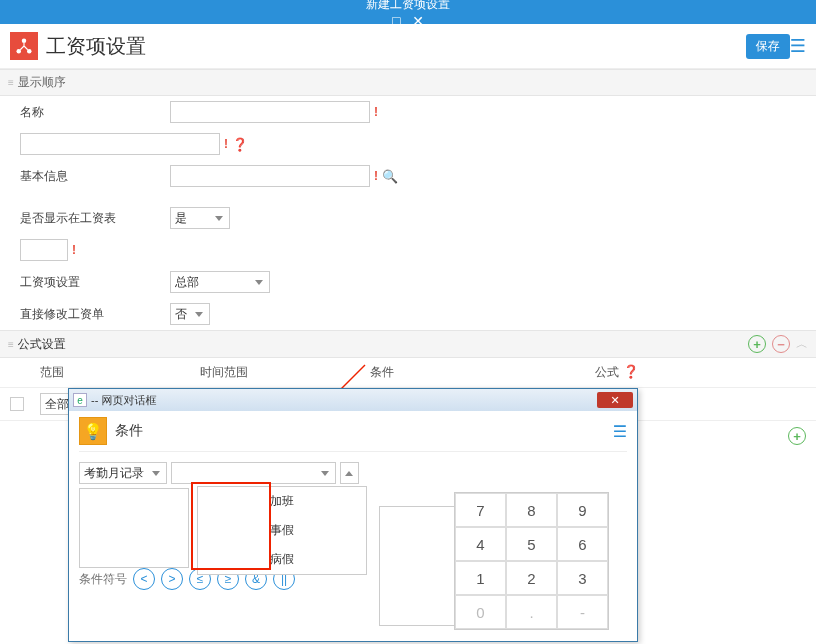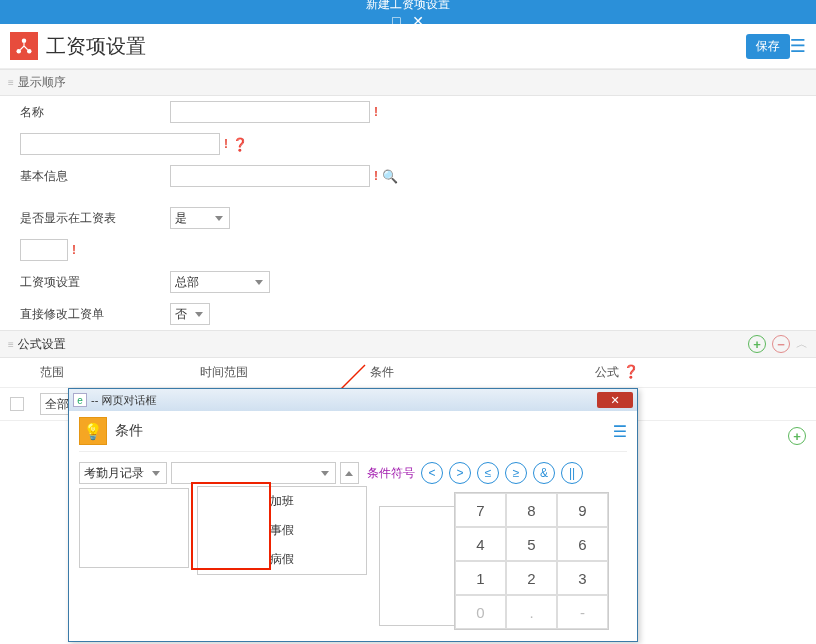--- a/index.html
+++ b/index.html
@@ -58,35 +58,35 @@
 .dialog { position: absolute; left: 68px; top: 388px; width: 570px; height: 254px; border: 1px solid #3a7aa8; background: #fff; box-shadow: 2px 2px 6px rgba(0,0,0,0.2); }
 .dlg-title { background: linear-gradient(#e8f0f8,#d0e0f0); height: 22px; display: flex; align-items: center; justify-content: space-between; padding: 0 4px; font-size: 11px; }
 .dlg-title .ie { width: 14px; height: 14px; background: #fff; border: 1px solid #aac; display: inline-flex; align-items: center; justify-content: center; color: #2a6; font-size: 10px; margin-right: 4px; }
 .dlg-close { background: #c0392b; color: #fff; width: 36px; height: 16px; display: flex; align-items: center; justify-content: center; border-radius: 2px; font-size: 11px; cursor: pointer; }
 .dlg-body { padding: 6px 10px; }
 .dlg-head { display: flex; align-items: center; justify-content: space-between; border-bottom: 1px solid #eee; padding-bottom: 6px; }
 .dlg-head .left { display: flex; align-items: center; gap: 8px; }
 .bulb { width: 28px; height: 28px; background: #f5a623; display: flex; align-items: center; justify-content: center; color: #fff; font-size: 16px; border: 1px solid #e59613; }
 .dlg-head .list-icon { font-size: 16px; }
 
-.dlg-main { display: flex; gap: 8px; margin-top: 10px; position: relative; }
+.dlg-main { display: flex; margin-top: 10px; position: relative; flex-direction: column; }
 .leftcol { width: 280px; }
 .select-row { display: flex; gap: 4px; margin-bottom: 4px; align-items: center; }
 .select-field { border: 1px solid #ccc; height: 22px; width: 90px; display: flex; align-items: center; padding: 0 4px; position: relative; background: #fff; }
 .caret-down::after { content: ""; position: absolute; right: 6px; top: 50%; margin-top: -2px; border-left: 4px solid transparent; border-right: 4px solid transparent; border-top: 5px solid #888; }
 .caret-up { border: 1px solid #ccc; width: 20px; height: 22px; display: flex; align-items: center; justify-content: center; background: #fff; cursor: pointer; }
 .caret-up::before { content: ""; border-left: 4px solid transparent; border-right: 4px solid transparent; border-bottom: 5px solid #888; }
 .dropdown { position: absolute; left: 118px; top: 24px; width: 170px; border: 1px solid #ccc; background: #fff; z-index: 2; }
 .dropdown .opt { padding: 6px 10px; cursor: pointer; text-align: center; }
 .listbox { border: 1px solid #ccc; height: 80px; width: 110px; background: #fff; margin-top: 2px; }
 .redframe { border: 2px solid #e20; position: absolute; left: 112px; top: 20px; width: 80px; height: 88px; z-index: 3; pointer-events:none; }
 
 .rightcol { flex: 1; display:flex; flex-direction:column; gap:6px; }
 .symrow { display: flex; align-items: center; gap: 6px; }
-.symlabel { color: #a21caf; }
+.symlabel { color: #737373; }
 .sym { width: 22px; height: 22px; border: 1.5px solid #2b90d9; color: #2b90d9; border-radius: 50%; display: inline-flex; align-items: center; justify-content: center; font-size: 12px; cursor: pointer; }
 
 .keypad { position:absolute; right:18px; top:30px; width:155px; border:1px solid #ccc; background:#fff; }
 .kprow { display:flex; }
 .kpcell { flex:1; height:34px; border:0.5px solid #ddd; display:flex; align-items:center; justify-content:center; font-size:15px; color:#555; cursor:pointer; }
 .kpcell.dim { color:#bbb; }
 
 .preview { position:absolute; left:300px; top:44px; width:180px; height:120px; border:1px solid #ccc; background:#fff; overflow:auto; }
 .preview .sbar { position:absolute; right:0; top:0; width:10px; height:100%; background:#f0f0f0; border-left:1px solid #ddd; }
 .preview .sup { position:absolute; right:0; top:0; width:10px; height:12px; background:#e0e0e0; display:flex; align-items:center; justify-content:center; }

